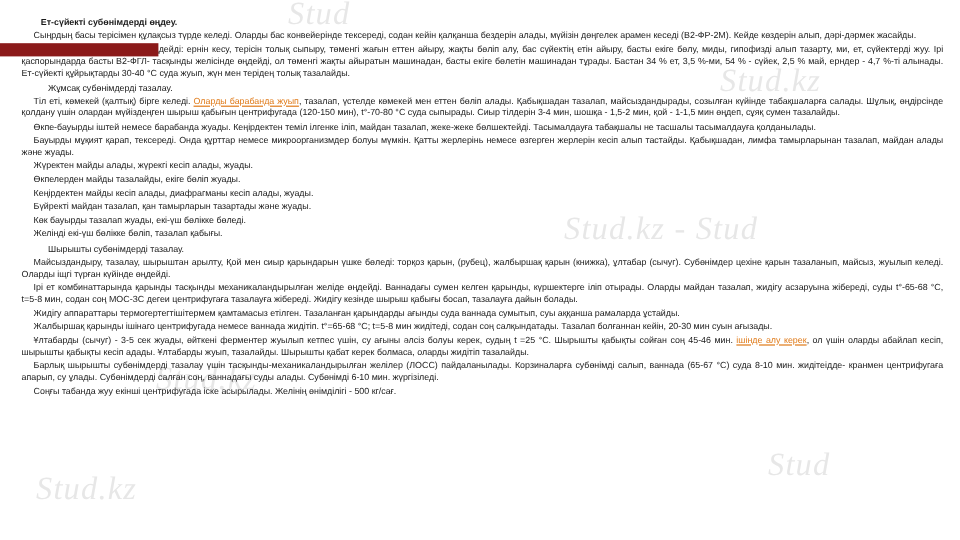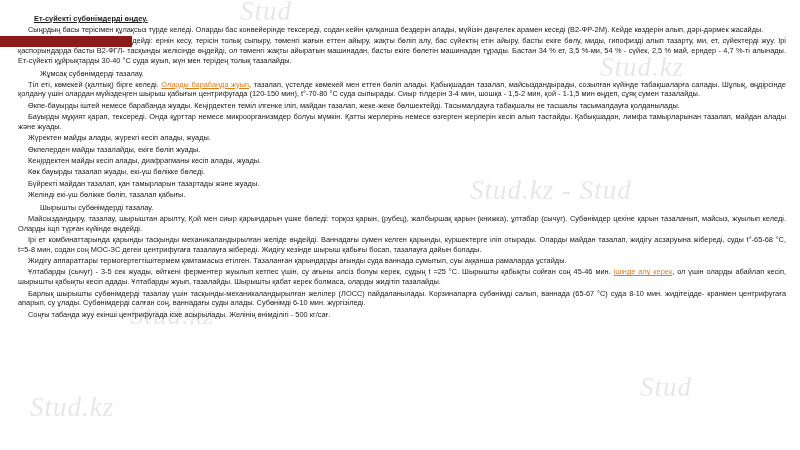--- a/index.html
+++ b/index.html
@@ -55,21 +55,20 @@
     text-align: justify;
   }
   p {
     margin: 0 0 1.5px 0;
     text-indent: 10px;
   }
   .heading {
     font-weight: bold;
     text-indent: 16px;
     margin-bottom: 1px;
-    text-decoration: underline;
   }
   .sub-heading {
     font-weight: normal;
     text-indent: 22px;
     margin-top: 3px;
     margin-bottom: 1px;
   }
   .para {
     text-indent: 10px;
   }
@@ -109,26 +108,27 @@
     <p class="para">Сыңрдың басы терісімен құлақсыз түрде келеді. Оларды бас конвейерінде тексереді, содан кейін қалқанша бездерін алады, мүйізін дөңгелек арамен кеседі (В2-ФР-2М). Кейде көздерін алып, дәрі-дәрмек жасайды.</p>
     <p class="para">Субөнімдер цехінде басты өңдейді: ернін кесу, терісін толық сыпыру, төменгі жағын еттен айыру, жақты бөліп алу, бас сүйектің етін айыру, басты екіге бөлу, миды, гипофизді алып тазарту, ми, ет, сүйектерді жуу. Ірі қаспорындарда басты В2-ФГЛ- тасқынды желісінде өңдейді, ол төменгі жақты айыратын машинадан, басты екіге бөлетін машинадан тұрады. Бастан 34 % ет, 3,5 %-ми, 54 % - сүйек, 2,5 % май, ерндер - 4,7 %-ті алынады. Ет-сүйекті құйрықтарды 30-40 °С суда жуып, жүн мен терідең толық тазалайды.</p>
 
     <p class="sub-heading">Жұмсақ субөнімдерді тазалау.</p>
     <p class="para">Тіл еті, көмекей (қалтық) бірге келеді. <span class="link-orange">Оларды барабанда жуып</span>, тазалап, үстелде көмекей мен еттен бөліп алады. Қабықшадан тазалап, майсыздандырады, созылған күйінде табақшаларға салады. Шұлық, өңдірсінде қолдану үшін олардан мүйіздеңген шырыш қабығын центрифугада (120-150 мин), t°-70-80 °С суда сыпырады. Сиыр тілдерін 3-4 мин, шошқа - 1,5-2 мин, қой - 1-1,5 мин өңдеп, сұяқ сумен тазалайды.</p>
     <p class="para">Өкпе-бауырды іштей немесе барабанда жуады. Кеңірдектен теміл ілгенке іліп, майдан тазалап, жеке-жеке бөлшектейді. Тасымалдауға табақшалы не тасшалы тасымалдауға қолданылады.</p>
     <p class="para">Бауырды мұқият қарап, тексереді. Онда құрттар немесе микроорганизмдер болуы мүмкін. Қатты жерлерінь немесе өзгерген жерлерін кесіп алып тастайды. Қабықшадан, лимфа тамырларынан тазалап, майдан алады және жуады.</p>
     <p class="para">Жүректен майды алады, жүрекгі кесіп алады, жуады.</p>
     <p class="para">Өкпелерден майды тазалайды, екіге бөліп жуады.</p>
     <p class="para">Кеңірдектен майды кесіп алады, диафрагманы кесіп алады, жуады.</p>
+    <p class="para">Бүйректі майдан тазалап, қан тамырларын тазартады және жуады.</p>
     <p class="para">Көк бауырды тазалап жуады, екі-үш бөлікке бөледі.</p>
-    <p class="para">Бүйректі майдан тазалап, қан тамырларын тазартады және жуады.</p>
     <p class="para">Желінді екі-үш бөлікке бөліп, тазалап қабығы.</p>
 
     <p class="sub-heading">Шырышты субөнімдерді тазалау.</p>
     <p class="para">Майсыздандыру, тазалау, шырыштан арылту, Қой мен сиыр қарындарын үшке бөледі: торқоз қарын, (рубец), жалбыршақ қарын (книжка), ұлтабар (сычуг). Субөнімдер цехіне қарын тазаланып, майсыз, жуылып келеді. Оларды іщгі түрған күйінде өңдейді.</p>
     <p class="para">Ірі ет комбинаттарында қарынды тасқынды механикаландырылған желіде өңдейді. Ваннадағы сумен келген қарынды, күршектерге іліп отырады. Оларды майдан тазалап, жидігу асзаруына жібереді, суды t°-65-68 °С, t=5-8 мин, содан соң МОС-ЗС дегеи центрифугаға тазалауға жібереді. Жидігу кезінде шырыш қабығы босап, тазалауға дайын болады.</p>
     <p class="para">Жидігу аппараттары термогертегтішітермем қамтамасыз етілген. Тазаланған қарындарды ағынды суда ваннада сумытып, суы аққанша рамаларда ұстайды.</p>
+    <p class="para">Жалбыршақ қарынды ішінаго центрифугада немесе ваннада жидітіп. t°=65-68 °С; t=5-8 мин жидітеді, содан соң салқындатады. Тазалап болғаннан кейін, 20-30 мин суын ағызады.</p>
     <p class="para">Ұлтабарды (сычуг) - 3-5 сек жуады, өйткені ферментер жуылып кетпес үшін, су ағыны әлсіз болуы керек, судың t =25 °С. Шырышты қабықты сойған соң 45-46 мин. <span class="link-orange">ішінде алу керек</span>, ол үшін оларды абайлап кесіп, шырышты қабықты кесіп адады. Ұлтабарды жуып, тазалайды. Шырышты қабат керек болмаса, оларды жидітіп тазалайды.</p>
     <p class="para">Барлық шырышты субөнімдерді тазалау үшін тасқынды-механикаландырылған желілер (ЛОСС) пайдаланылады. Корзиналарға субөнімді салып, ваннада (65-67 °С) суда 8-10 мин. жидітеідде- кранмен центрифугаға апарып, су ұлады. Субөнімдерді салған соң, ваннадағы суды алады. Субөнімді 6-10 мин. жүргізіледі.</p>
     <p class="para">Соңғы табанда жуу екінші центрифугада іске асырылады. Желінің өнімділігі - 500 кг/сағ.</p>
 
   </div>
 </div>
 
 </body></html>

